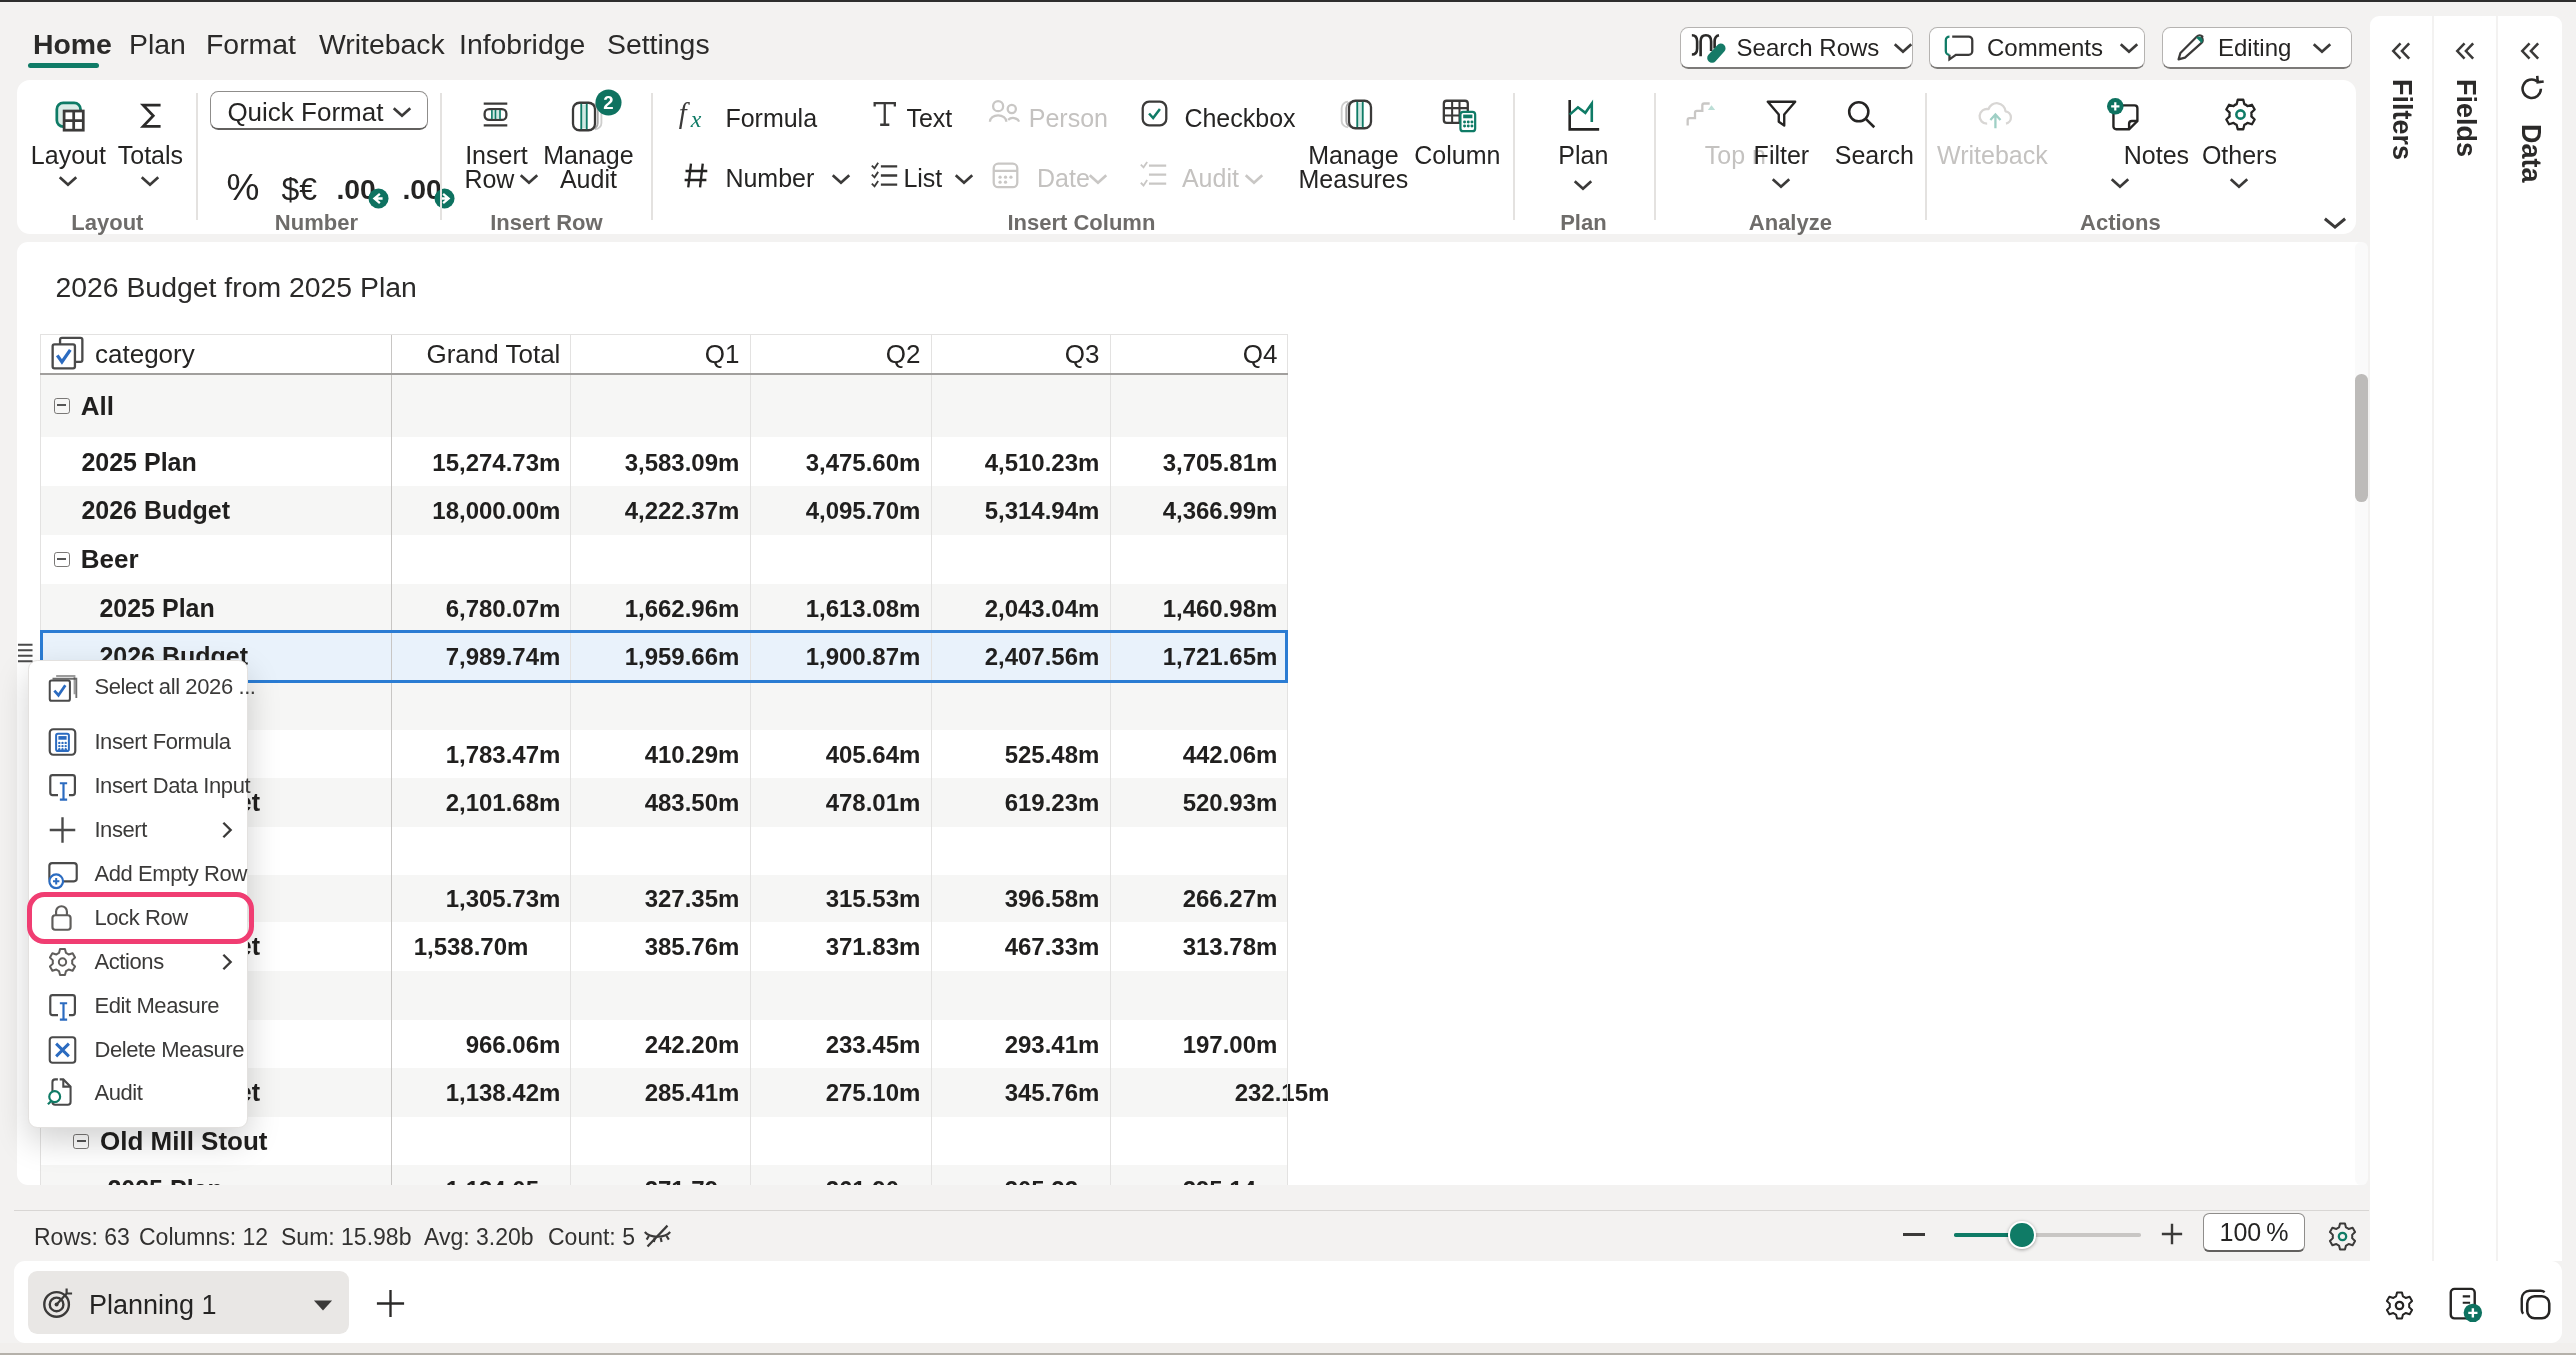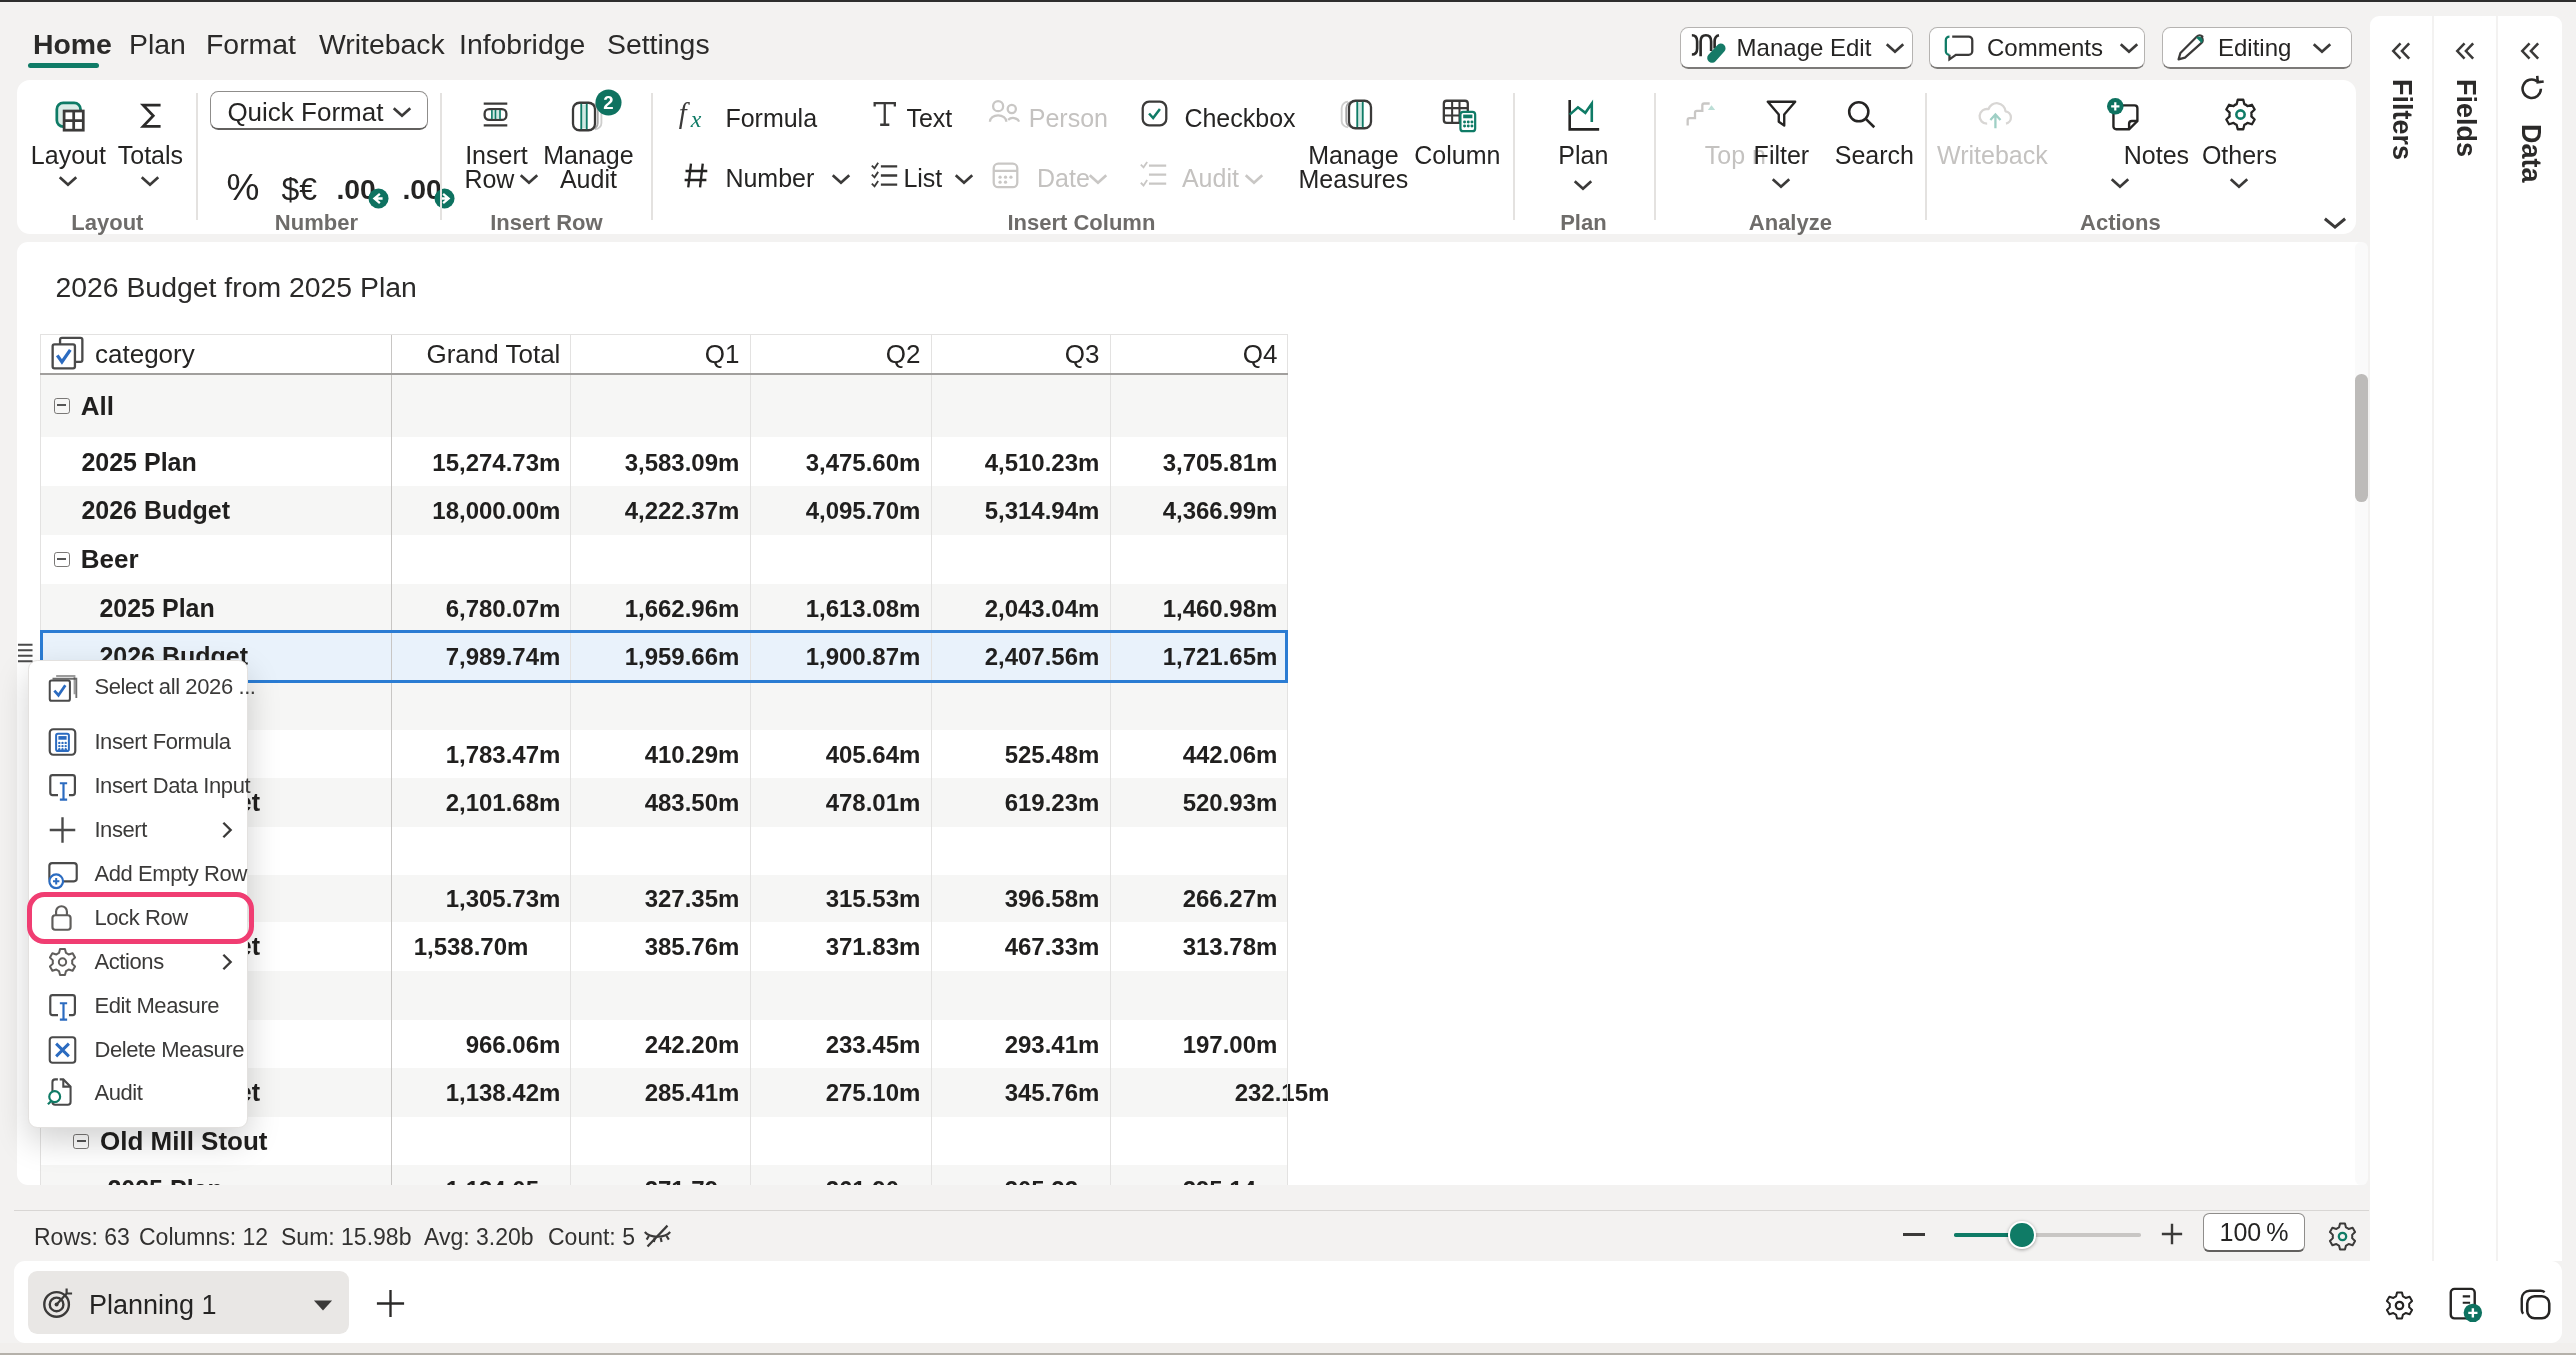--- a/index.html
+++ b/index.html
@@ -407,21 +407,21 @@
 </div>
 
 <div id="statusbar"></div>
 <div class="trbtn" style="left:1680px; width:233px;">
 <svg width="39" height="35" viewBox="0 0 44 40" style="margin:0 8.3px 0 8.3px;">
       <path d="M3 6 q6 0 6 7 v8 q0 7 -6 7" fill="none" stroke="#2b2a29" stroke-width="3"></path>
       <path d="M13 30 v-17 q0 -7 6 -7 q6 0 6 7 v11" fill="none" stroke="#2b2a29" stroke-width="3"></path>
       <path d="M34 6 q-5 1 -5 7 v8" fill="none" stroke="#2b2a29" stroke-width="3"></path>
       <path d="M26 32 L36 21" stroke="#157a67" stroke-width="11" stroke-linecap="round"></path>
     </svg>
-<span>Manage Edit</span>
+<span>Search Rows</span>
 <span style="margin-left:13px; display:inline-flex;">
       <svg width="22" height="12" viewBox="0 0 24 13">
         <path d="M3 2.5 L12 10.5 L21 2.5" stroke="#3b3a39" stroke-width="3" fill="none"></path>
       </svg>
     </span>
 </div>
 <div class="trbtn" style="left:1929px; width:216px;">
 <svg width="33" height="31" viewBox="0 0 36 34" style="margin:0 11px 0 13px;">
       <path d="M10 5 h18 a4 4 0 0 1 4 4 v12 a4 4 0 0 1 -4 4 h-14 l-7 5 v-5" fill="none" stroke="#3b3a39" stroke-width="2.5"></path>
       <path d="M7 25 a4 4 0 0 1 -4 -4 v-12 a4 4 0 0 1 4 -4" fill="none" stroke="#0f7b66" stroke-width="2.5"></path>

